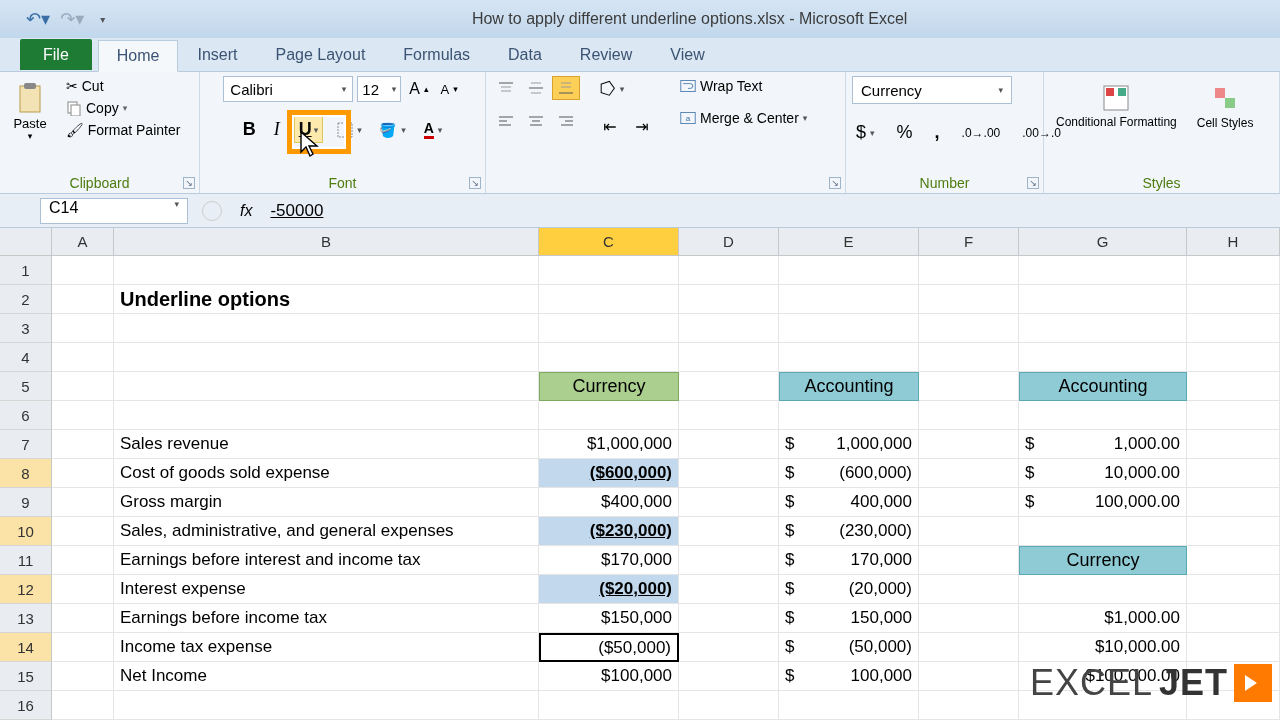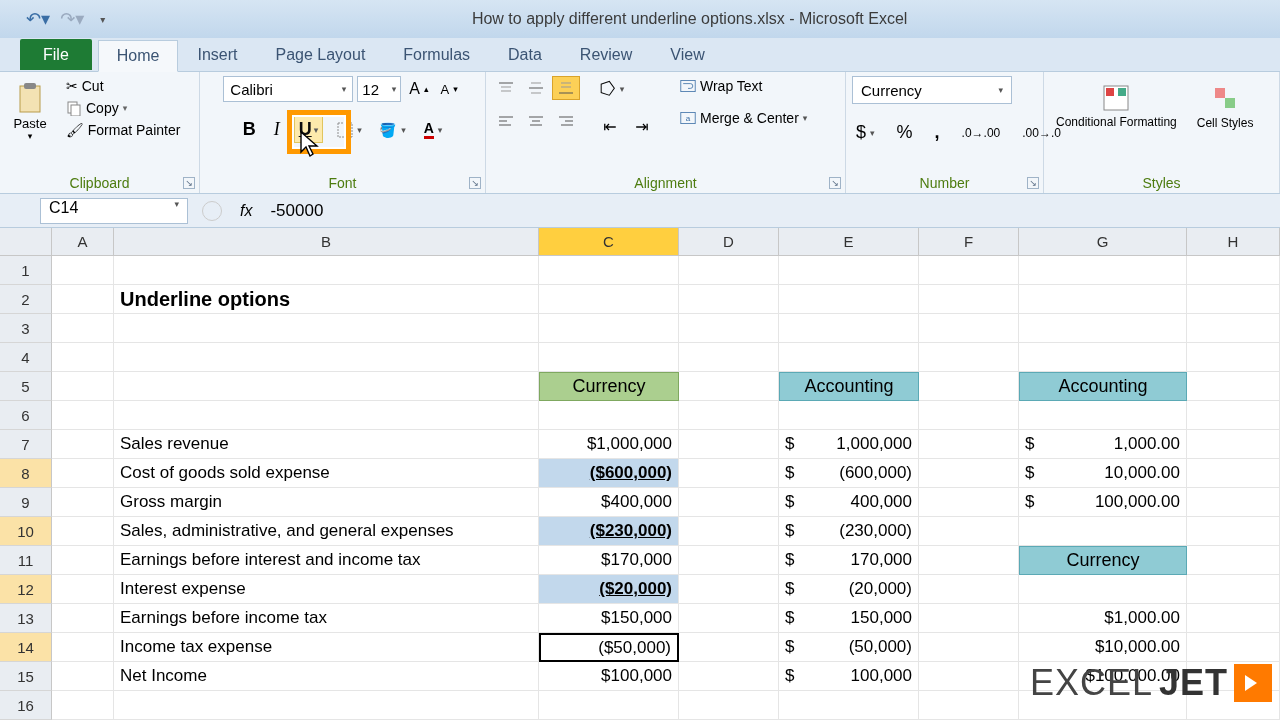--- a/index.html
+++ b/index.html
@@ -48,21 +48,21 @@
 .align-row { display: flex; gap: 2px; }
 .align-btn { width: 28px; height: 24px; display: flex; align-items: center; justify-content: center; cursor: pointer; }
 .align-btn.sel { background: #fcd057; border: 1px solid #d9a32b; }
 
 .number-format { width: 160px; height: 28px; border: 1px solid #abc0d5; background: #fff; font-size: 15px; padding: 2px 8px; display: flex; align-items: center; justify-content: space-between; }
 
 
 .formulabar { height: 34px; background: #e7eef6; border-bottom: 1px solid #b8ccde; display: flex; align-items: center; padding-left: 40px; }
 .namebox { width: 148px; height: 26px; border: 1px solid #abc0d5; background: #fff; display: flex; align-items: flex-start; padding: 0 8px; justify-content: space-between; }
 .fx { margin: 0 18px; font-style: italic; font-size: 16px; }
-.formula-val { font-size: 17px; }
+.formula-val { font-size: 17px; text-decoration: underline; }
 
 
 .grid { position: relative; }
 .colheads { display: flex; height: 28px; background: #e9edf2; border-bottom: 1px solid #c7c7c7; }
 .corner { width: 52px; border-right: 1px solid #c7c7c7; background: #e9edf2; }
 .colhead { text-align: center; font-size: 15px; border-right: 1px solid #c7c7c7; line-height: 28px; color: #333; }
 .colhead.sel { background: #ffcf3f; }
 .rowheads { position: absolute; left: 0; top: 28px; width: 52px; }
 .rowhead { height: 29px; border-bottom: 1px solid #d6d6d6; border-right: 1px solid #c7c7c7; text-align: center; font-size: 15px; line-height: 29px; background: #e9edf2; color: #333; }
 .rowhead.touch { background: #fbe2a7; }
@@ -272,21 +272,20 @@
         <div class="mini-btn" style="margin-top:10px;">
             <svg width="20" height="16" viewBox="0 0 20 16">
               <rect x="1" y="1" width="18" height="14" fill="none" stroke="#3a6ea5"></rect>
               <text x="10" y="12" text-anchor="middle" font-size="10" fill="#3a6ea5">a</text>
             </svg>
             <span>Merge &amp; Center</span>
             <span class="dd-ar">▾</span>
           </div>
       </div>
     </div>
-    <div class="group-label">Alignment</div>
     <div class="launcher">↘</div>
   </div>
 
   <div class="group" style="width:198px">
     <div class="group-content" style="flex-direction:column;">
       <div class="number-format">
           <span>Currency</span>
           <span class="dd-ar">▾</span>
         </div>
       <div class="hstack" style="margin-top:8px;gap:14px;">

